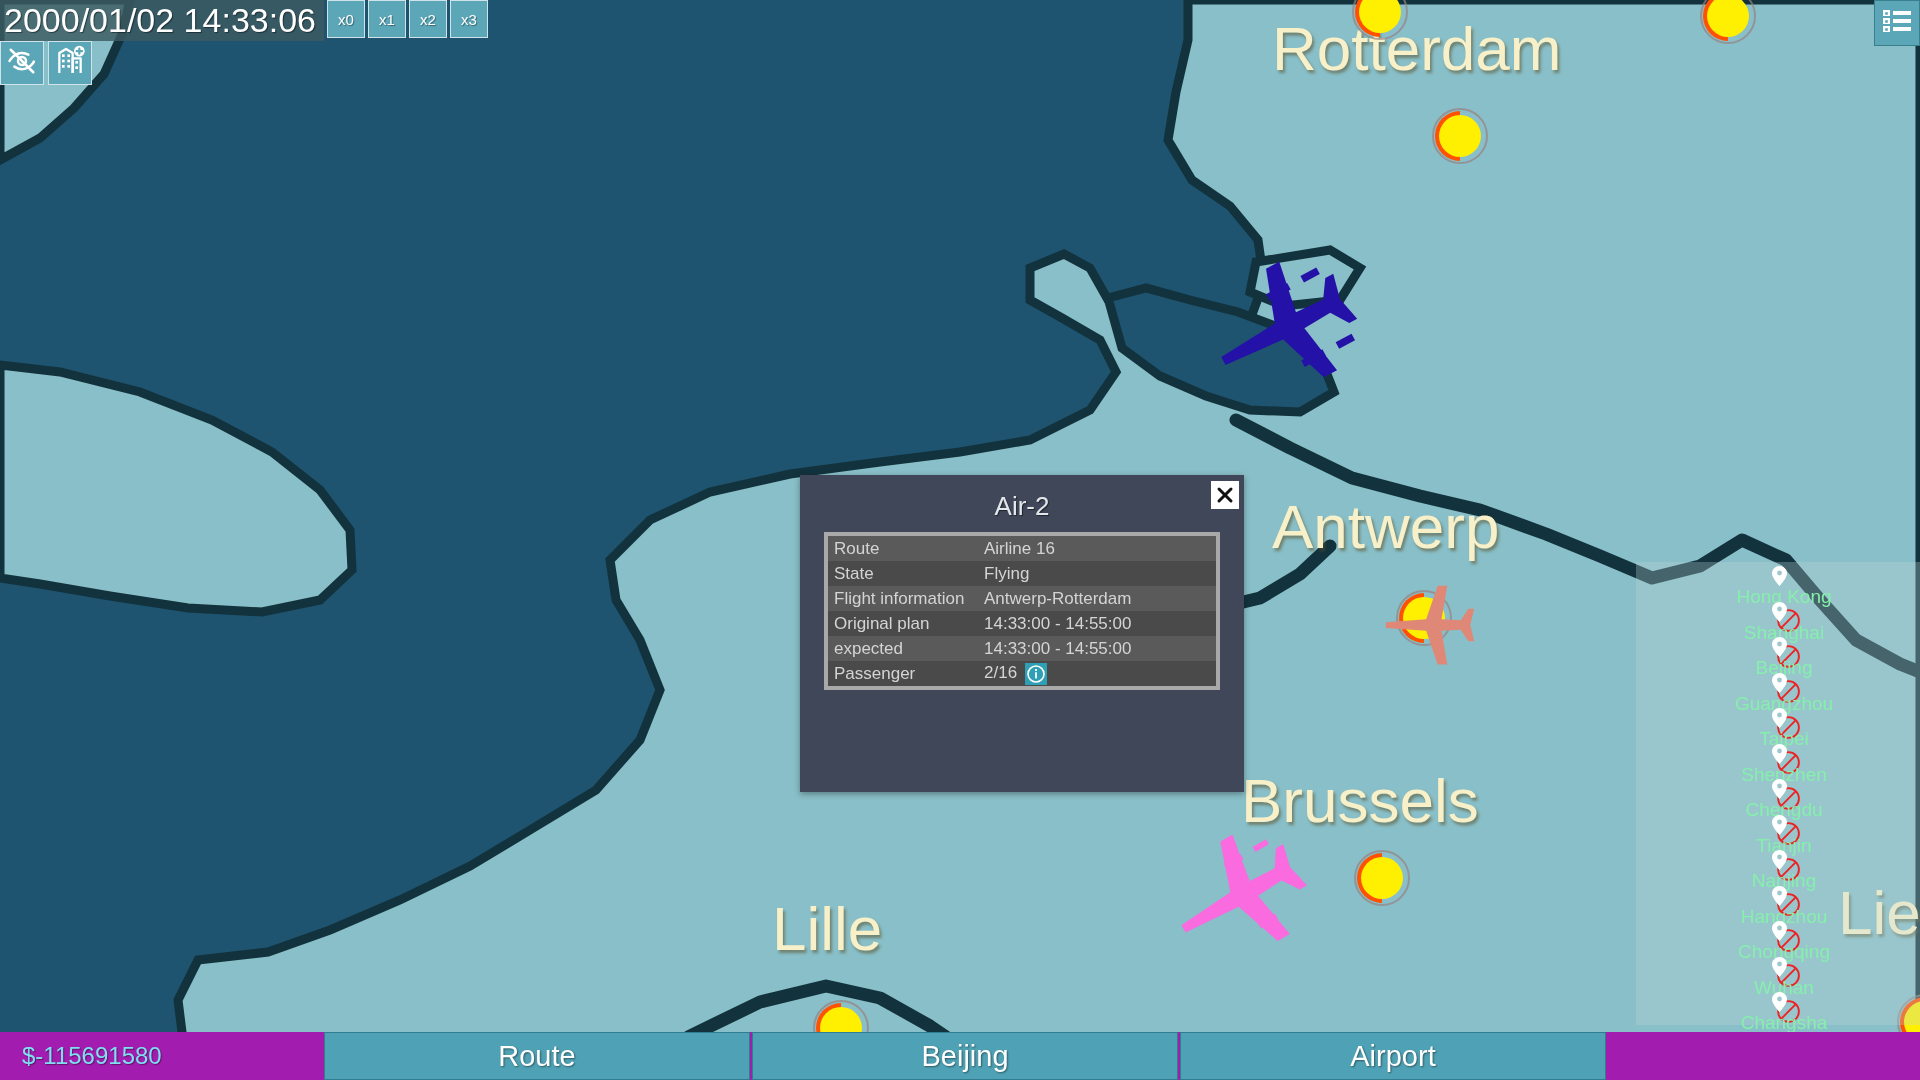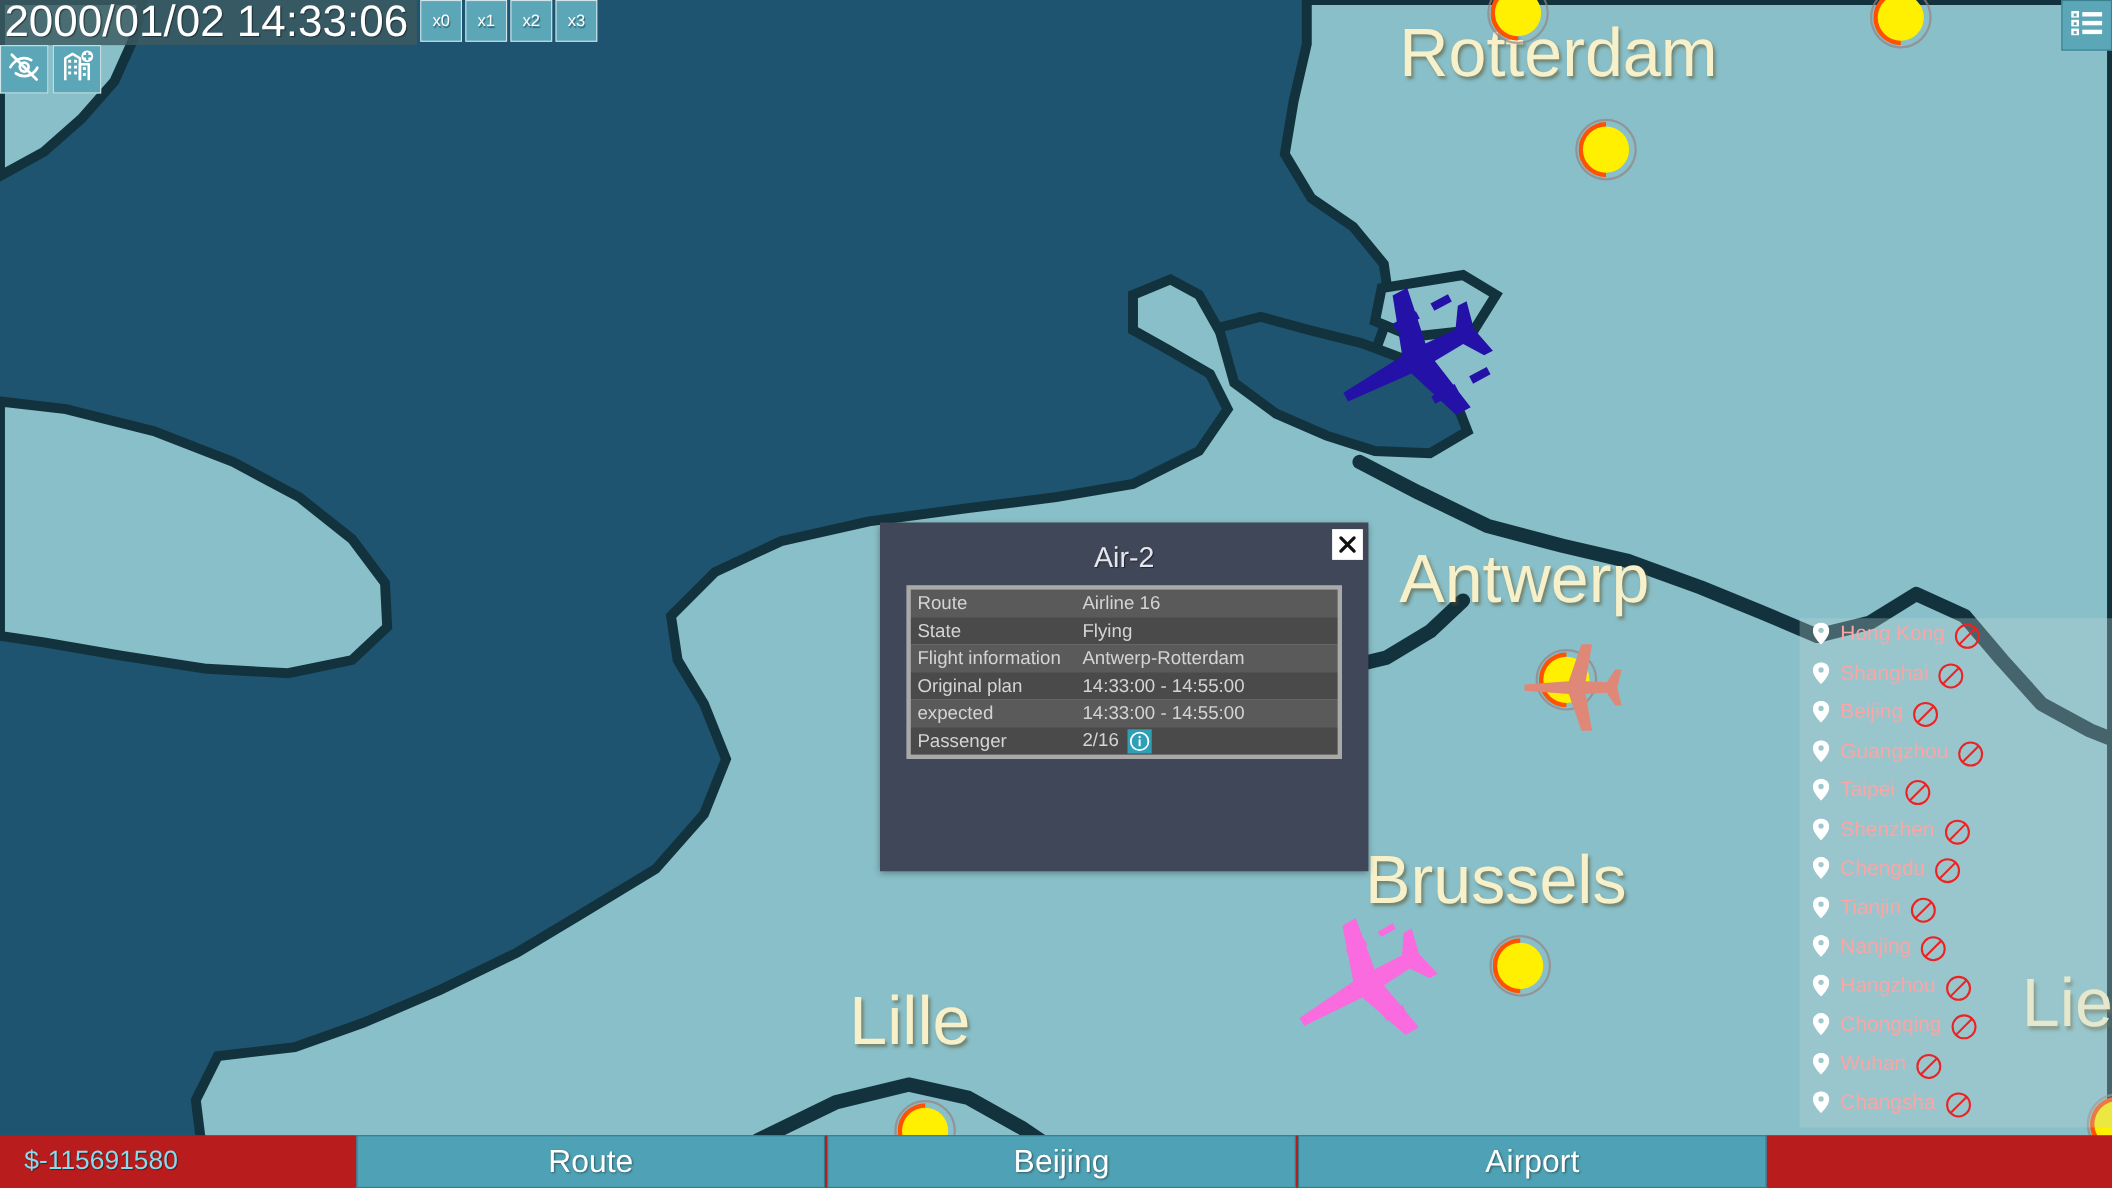--- a/index.html
+++ b/index.html
@@ -58,21 +58,21 @@
 
   
   #topbar {
     position: absolute; left: 0; top: 0;
     display: flex; align-items: flex-start;
     z-index: 40;
   }
   #clock {
     background: rgba(60,90,98,0.82);
     color: #ffffff;
-    font-size: 40px;
+    font-size: 34px;
     line-height: 38px;
     padding: 1px 8px 2px 4px;
     letter-spacing: 0px;
     text-shadow: 1px 1px 1px rgba(0,0,0,0.45);
     white-space: nowrap;
   }
   .speed-btn {
     width: 38px; height: 38px;
     margin-left: 3px;
     background: #5ba7b8;
@@ -165,36 +165,37 @@
   #city-panel {
     position: absolute;
     right: 0; top: 562px;
     width: 284px; height: 463px;
     background: rgba(190,215,215,0.30);
     z-index: 30;
     padding-top: 4px;
     box-sizing: border-box;
   }
   .city-row {
-    display: flex; 
+    display: flex; align-items: center;
     height: 35.5px;
     padding-left: 12px;
-    color: #fca5a5;
+    color: #86efac;
     font-size: 19px;
     cursor: pointer;
+    flex-direction: column;
   }
   .pin-icon { width: 15px; height: 20px; margin-right: 10px; flex: 0 0 auto; }
   .city-name { white-space: nowrap; }
   .ban-icon { width: 25px; height: 25px; margin-left: 8px; flex: 0 0 auto; cursor: pointer; }
 
   
   #bottombar {
     position: absolute; left: 0; bottom: 0;
     width: 1920px; height: 48px;
-    background: #b91c1c;
+    background: #a21caf;
     display: flex; align-items: stretch;
     z-index: 50;
   }
   #money {
     width: 324px;
     display: flex; align-items: center;
     padding-left: 22px;
     box-sizing: border-box;
     color: #7fdff0;
     font-size: 24px;

